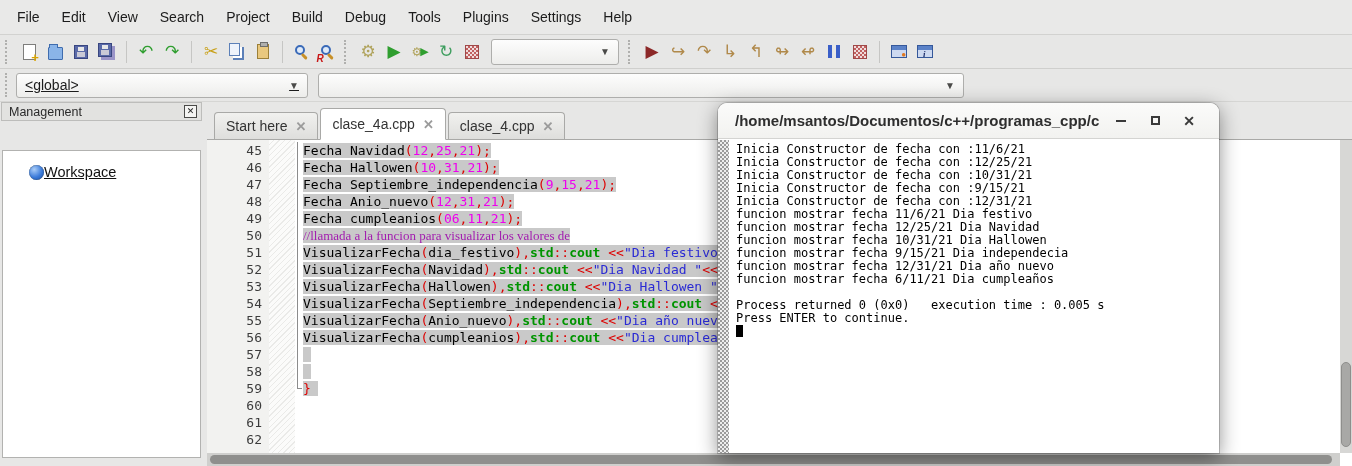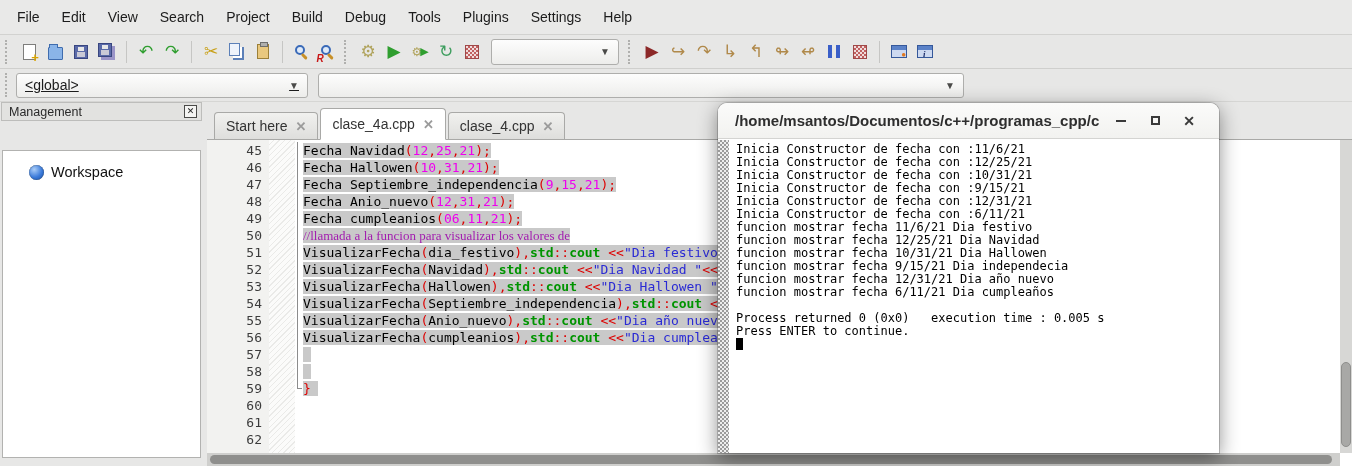--- a/index.html
+++ b/index.html
@@ -56,21 +56,21 @@
   .main { position:absolute; left:0; top:96px; right:0; bottom:0; }
 
   
   .mgmt { position:absolute; left:0; top:6px; width:203px; bottom:0; }
   .mgmt-title { height:19px; margin:0 1px; background:#e2e2e0; border:1px solid #bdbdbb; display:flex; align-items:center; justify-content:space-between; padding:0 4px 0 7px; font-size:12.5px; color:#2a2a2a; }
   .mgmt-close { width:13px; height:13px; border:1px solid #4a4a48; background:#f4f4f2; font-size:9px; line-height:11px; text-align:center; color:#222; }
   .mgmt-tabs { display:flex; align-items:flex-end; height:29px; padding-left:3px; position:relative; z-index:2; }
   .mgmt-tab { padding:4px 13px 5px; font-size:14px; border:1px solid #b2b2b0; border-bottom:none; border-radius:3px 3px 0 0; background:linear-gradient(#e4e4e2,#d6d6d4); color:#2a2a2a; margin-right:1px; }
   .mgmt-tab.active { background:#f7f7f6; padding-top:6px; margin-bottom:-1px; }
   .mgmt-body { position:absolute; left:2px; right:2px; top:48px; bottom:8px; background:#ffffff; border:1px solid #b2b2b0; }
-  .ws-item { display:flex; align-items:center; gap:7px; margin:13px 0 0 26px; font-size:14.5px; color:#111; }
+  .ws-item { display:flex; align-items:center; margin:13px 0 0 26px; font-size:14.5px; color:#111;text-decoration:underline; }
   .ws-icon { width:15px; height:15px; border-radius:50%; background:radial-gradient(circle at 35% 30%, #aacdf8, #3a7ada 55%, #1c4f9e); box-shadow:inset 0 0 1px #123; }
 
   
   .editor { position:absolute; left:207px; top:0; right:0; bottom:0; }
   .tabstrip { height:44px; display:flex; align-items:flex-end; padding-left:7px; border-bottom:1px solid #a9a9a7; }
   .etab { height:27px; display:flex; align-items:center; gap:8px; padding:8px 11px; font-size:14px; color:#333; background:linear-gradient(#f1f1ef,#dededc); border:1px solid #a9a9a7; border-bottom:none; border-radius:4px 4px 0 0; margin-right:2px; white-space:nowrap; }
   .etab.active { height:32px; background:#ffffff; position:relative; z-index:3; margin-bottom:-1px; border-bottom:1px solid #fff; }
   .etab .x { color:#9b9b9b; font-size:13px; font-weight:bold; }
 
   .ebody { position:absolute; left:0; right:0; top:44px; bottom:0; background:#fff; }
@@ -332,21 +332,20 @@
     <span class="twbtn tw-close">✕</span>
   </div>
   <div class="term-body">
     <div class="term-scroll"></div>
     <div class="term-lines" id="termlines">
         <div class="tl">Inicia Constructor de fecha con :11/6/21</div>
         <div class="tl">Inicia Constructor de fecha con :12/25/21</div>
         <div class="tl">Inicia Constructor de fecha con :10/31/21</div>
         <div class="tl">Inicia Constructor de fecha con :9/15/21</div>
         <div class="tl">Inicia Constructor de fecha con :12/31/21</div>
-        <div class="tl">Inicia Constructor de fecha con :6/11/21</div>
         <div class="tl">funcion mostrar fecha 11/6/21 Dia festivo</div>
         <div class="tl">funcion mostrar fecha 12/25/21 Dia Navidad</div>
         <div class="tl">funcion mostrar fecha 10/31/21 Dia Hallowen</div>
         <div class="tl">funcion mostrar fecha 9/15/21 Dia independecia</div>
         <div class="tl">funcion mostrar fecha 12/31/21 Dia año nuevo</div>
         <div class="tl">funcion mostrar fecha 6/11/21 Dia cumpleaños</div>
         <div class="tl"> </div>
         <div class="tl">Process returned 0 (0x0)   execution time : 0.005 s</div>
         <div class="tl">Press ENTER to continue.</div>
         <div class="tl"><span class="cursor"></span></div>

